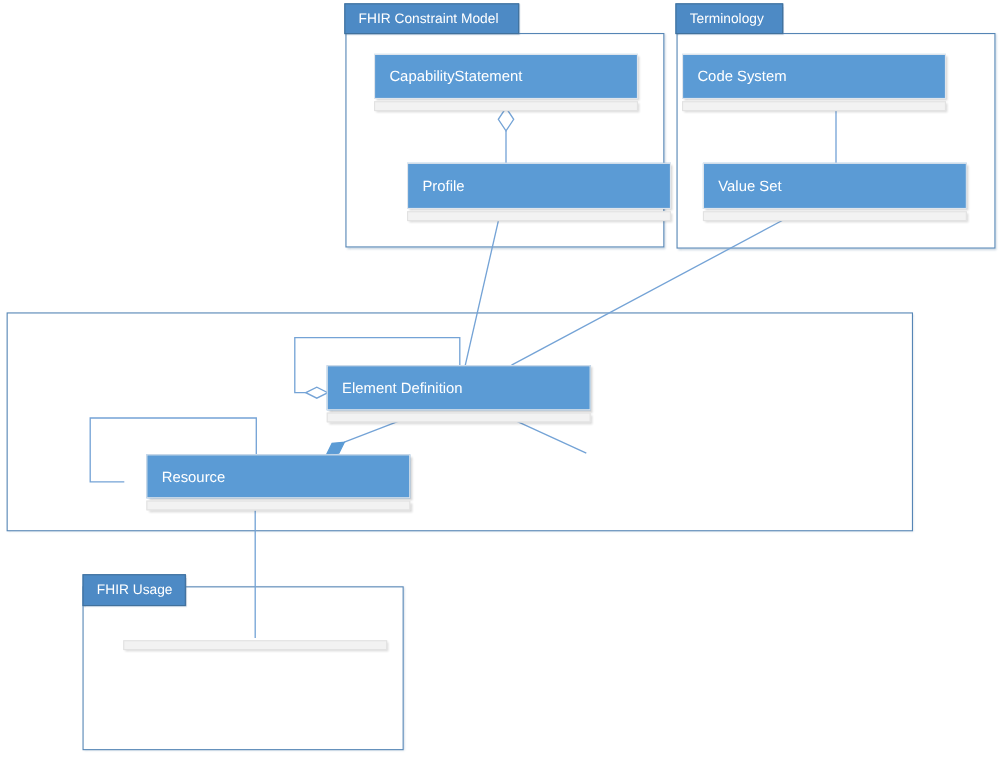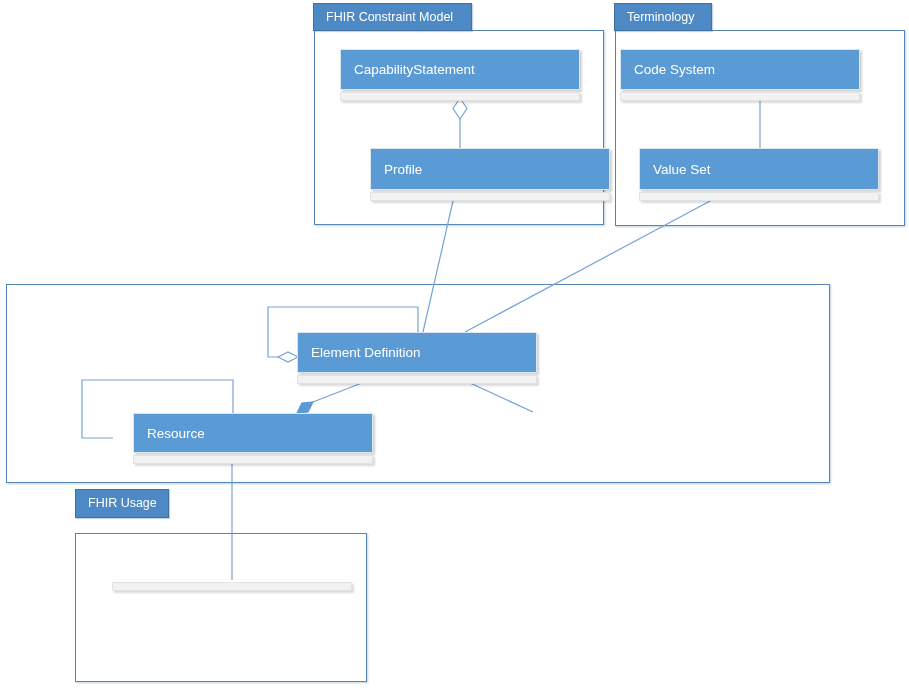--- a/index.html
+++ b/index.html
@@ -66,21 +66,21 @@
 
 <div id="canvas">
 
   <div class="pkg-body" style="left:314px;top:30px;width:290px;height:195px;"></div>
   <div class="pkg-body" style="left:615px;top:30px;width:290px;height:196px;"></div>
   <div class="pkg-body" style="left:6px;top:284px;width:824px;height:199px;"></div>
   <div class="pkg-body" style="left:75px;top:533px;width:292px;height:149px;"></div>
 
   <div class="pkg-tab" style="left:313px;top:3px;width:159px;height:28px;">FHIR Constraint Model</div>
   <div class="pkg-tab" style="left:614px;top:3px;width:98px;height:28px;">Terminology</div>
-  <div class="pkg-tab" style="left:75px;top:489px;width:94px;height:29px;">FHIR Usage</div>
+  <div class="pkg-tab" style="left:75px;top:522px;width:94px;height:29px;">FHIR Usage</div>
 
   <svg id="connectors" viewBox="0 0 909 690" xmlns="http://www.w3.org/2000/svg">
     <g stroke="#74a3d6" stroke-width="1.2" fill="none">
 
       <line x1="460" y1="119" x2="460" y2="148"></line>
       <polygon points="460,98 467,108.5 460,119 453,108.5" fill="#ffffff"></polygon>
 
       <line x1="760" y1="99" x2="760" y2="148"></line>
 
       <line x1="453" y1="201" x2="423" y2="332"></line>

